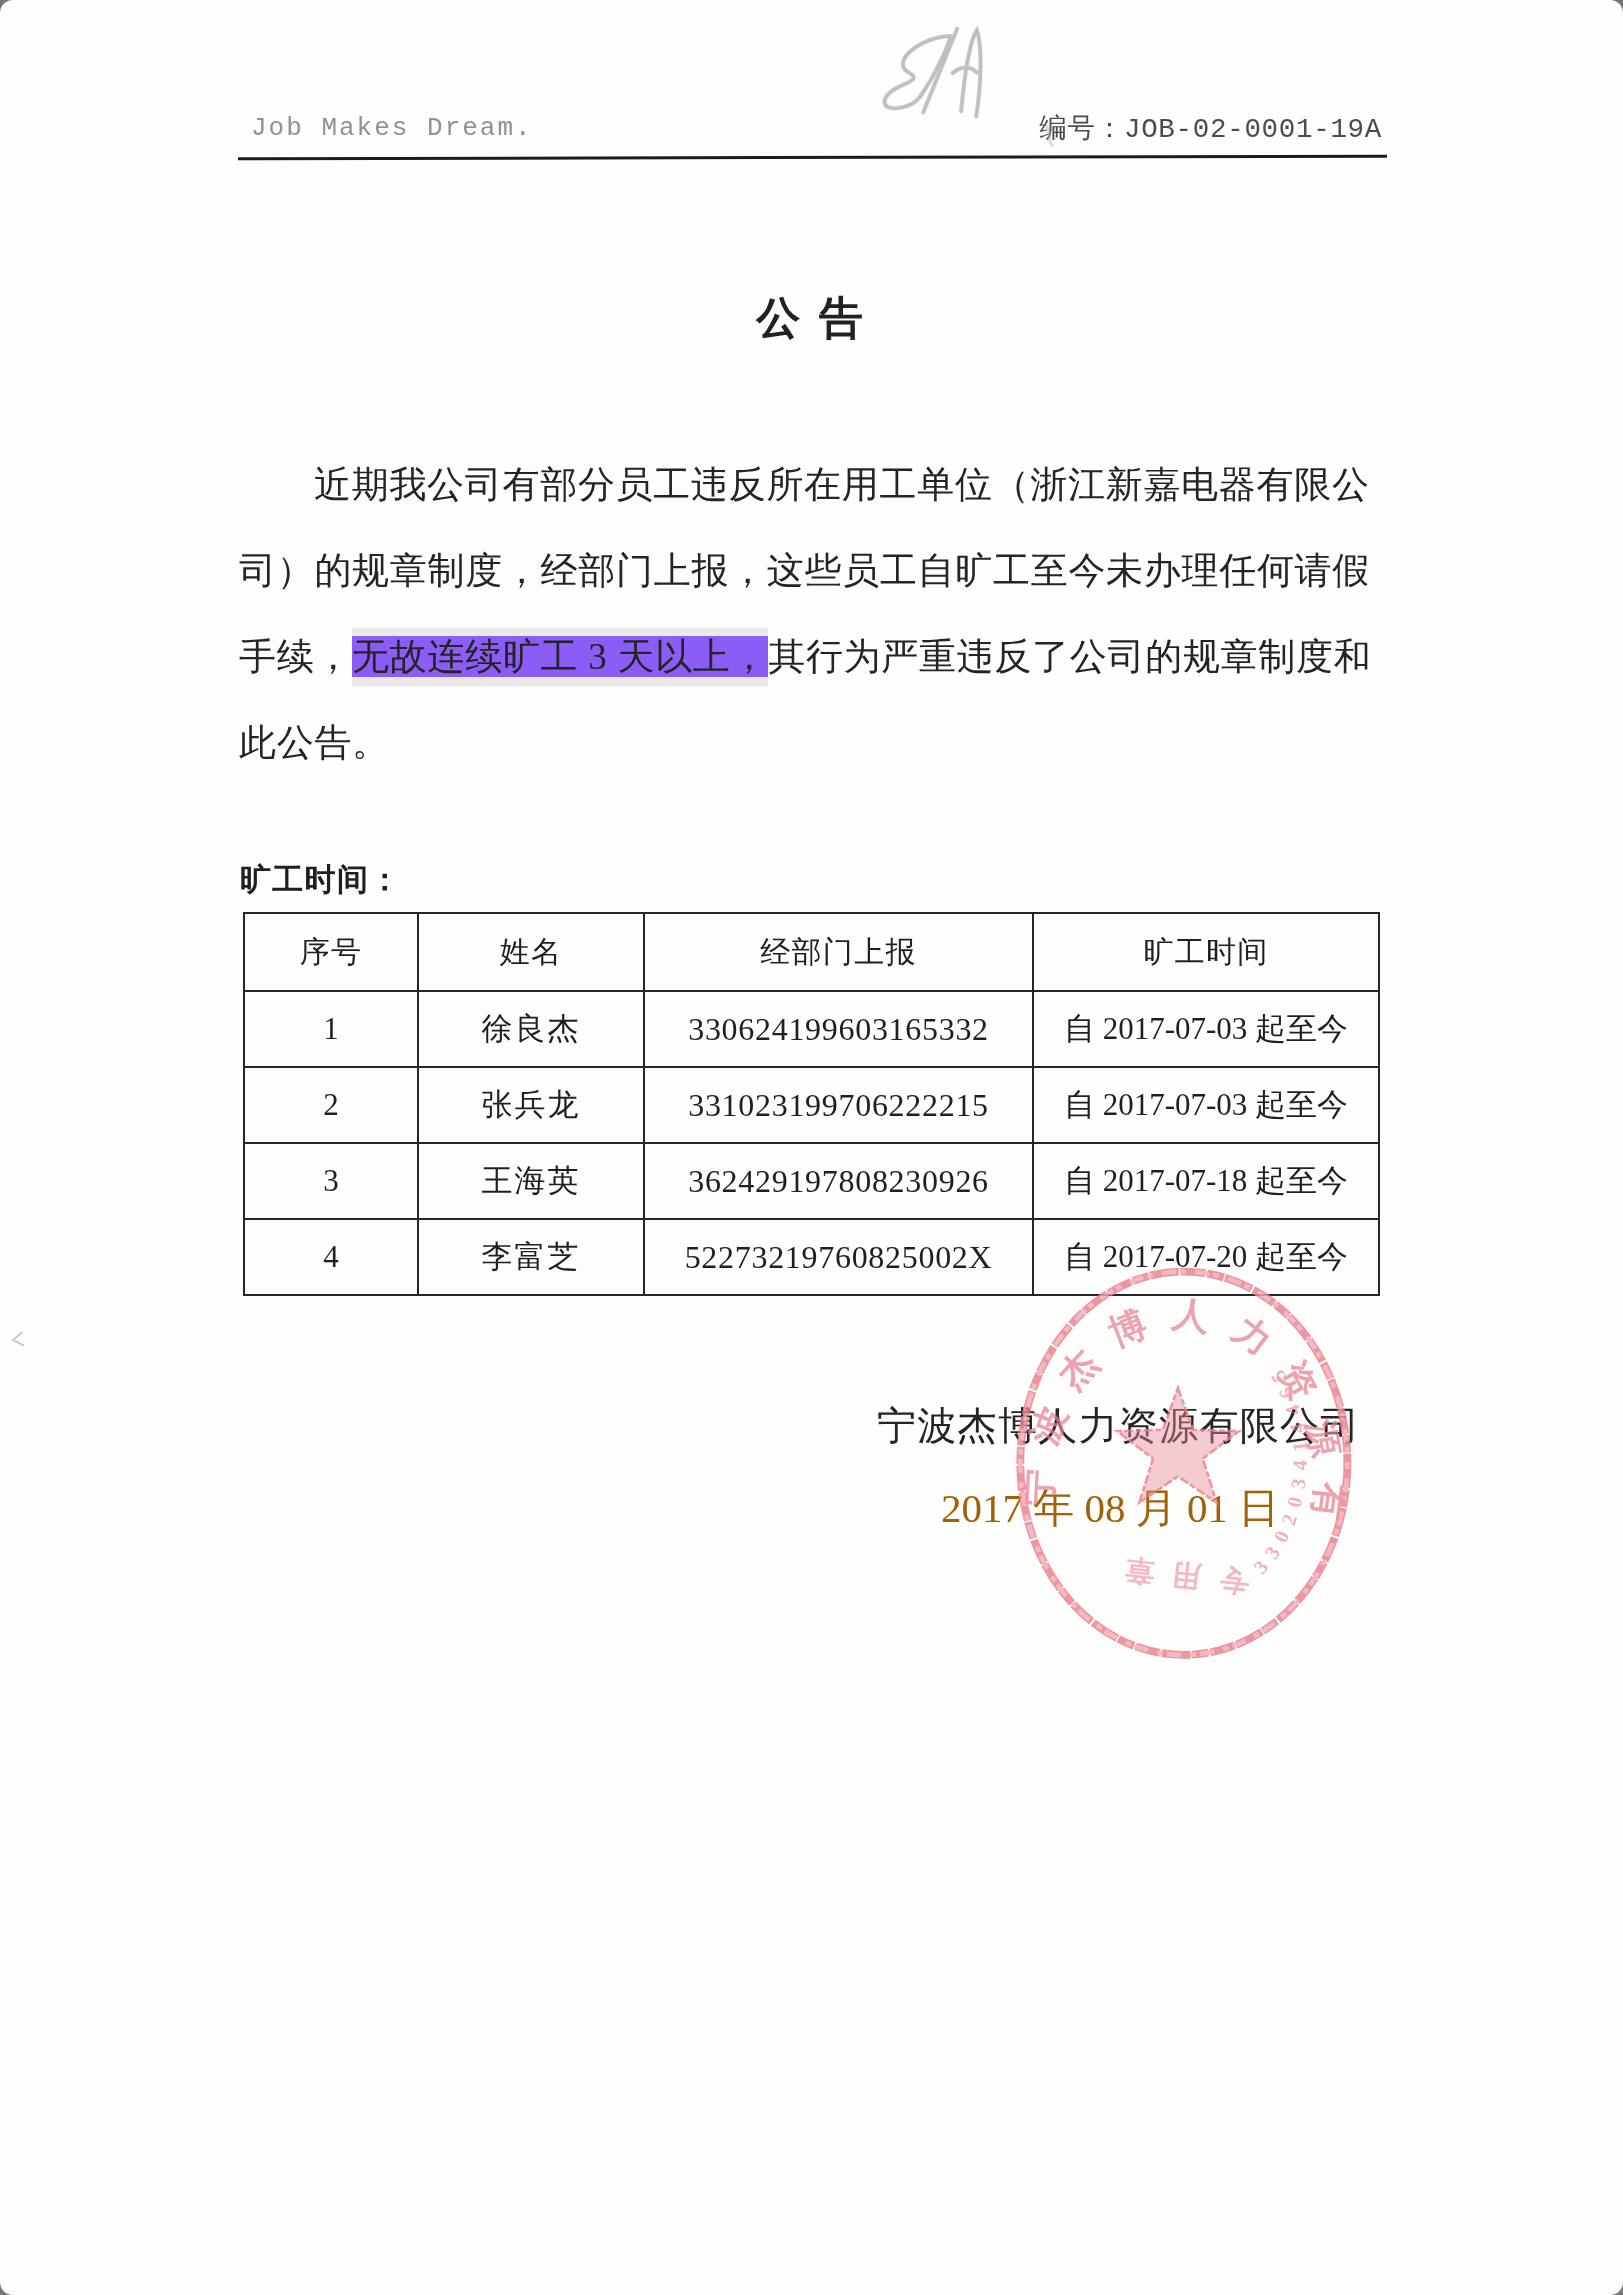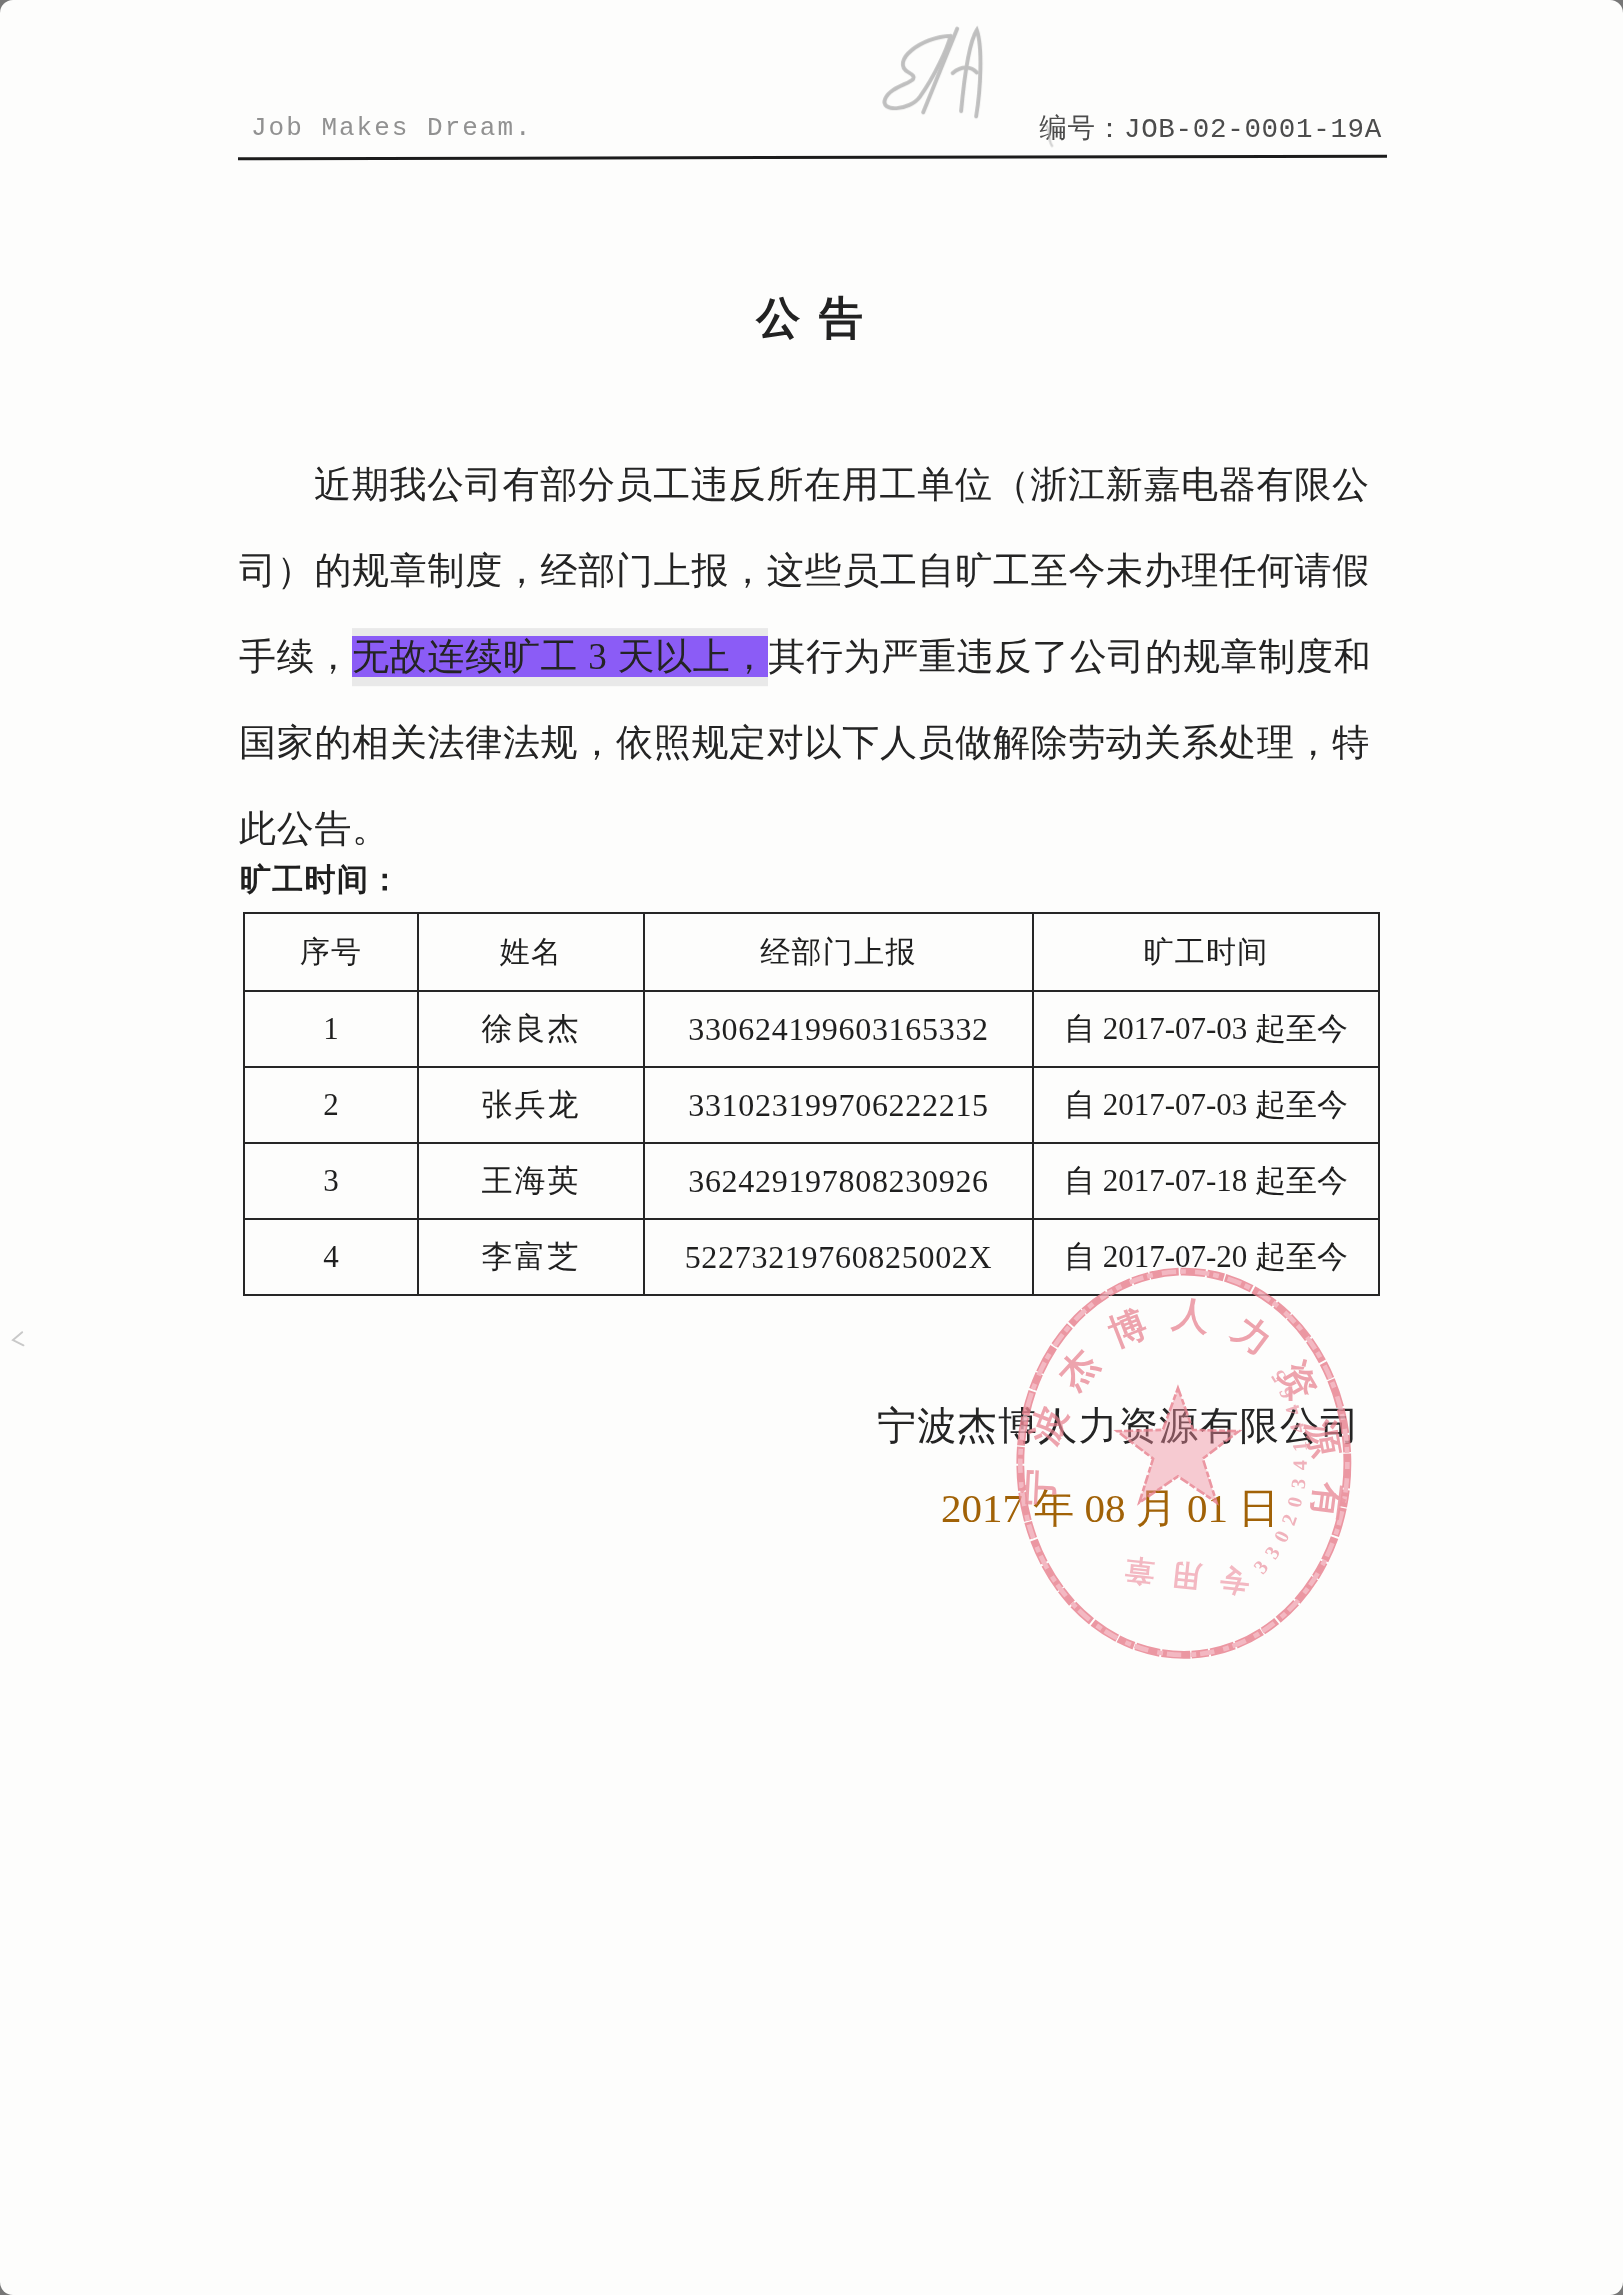--- a/index.html
+++ b/index.html
@@ -116,21 +116,20 @@
       <path d="M1599 193 C1606 203 1599 212 1607 223" stroke-width="3.5" opacity="0.7"></path>
     </g>
   </svg>
 
   <div class="abs doc-title">公 告</div>
 
   <div class="abs para">
     <div class="line indent">近期我公司有部分员工违反所在用工单位（浙江新嘉电器有限公</div>
     <div class="line">司）的规章制度，经部门上报，这些员工自旷工至今未办理任何请假</div>
     <div class="line"><span>手续，</span><span class="hl">无故连续旷工 3 天以上，</span><span>其行为严重违反了公司的规章制度和</span></div>
-    <div class="line">国家的相关法律法规，依照规定对以下人员做解除劳动关系处理，特</div>
     <div class="line">此公告。</div>
   </div>
 
   <div class="abs list-label">旷工时间：</div>
 
   <table class="abs roster">
     <colgroup>
       <col style="width:174px">
         <col style="width:226px">
         <col style="width:389px">

